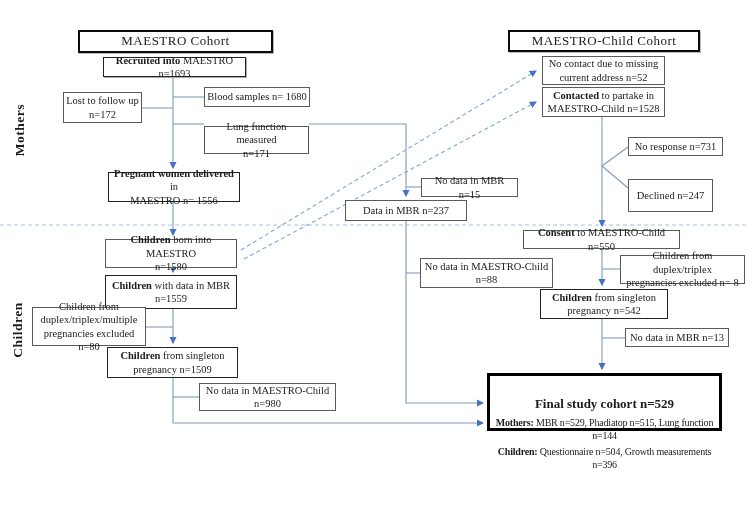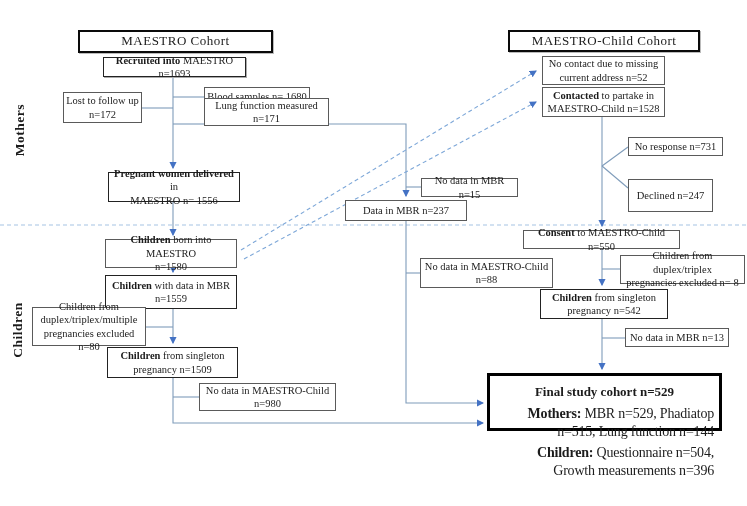--- a/index.html
+++ b/index.html
@@ -13,21 +13,21 @@
     border:1px solid #5a5a5a;display:flex;flex-direction:column;
     justify-content:center;align-items:center;text-align:center;
     font-size:10.5px;line-height:1.28;padding:1px 2px;z-index:2;
   }
   .node.med{border:1.6px solid #222;}
   .node.thick{border:2.6px solid #0a0a0a;box-shadow:1px 1px 0 #bbb;text-align:center;}
   .node.xthick{border:3px solid #000;}
   .node.shadow{box-shadow:1px 1px 0 #aaa;}
   .title-box{font-size:13px;letter-spacing:0.5px;}
   .final-title{font-weight:bold;font-size:13px;margin-bottom:3px;}
-  .final-line{font-size:14px;letter-spacing:-0.2px;text-align:right;width:100%;
+  .final-line{font-size:10px;letter-spacing:-0.2px;text-align:center;width:100%;
     padding:1.5px 3px;box-sizing:border-box;}
   .rot-label{
     position:absolute;width:84px;text-align:center;font-weight:bold;
     font-size:13.5px;transform:rotate(-90deg);letter-spacing:0.5px;z-index:2;
   }
   .fig-caption{
     position:absolute;left:0;top:468px;width:747px;text-align:center;
     font-family:"Liberation Sans", sans-serif;font-size:15px;color:#111;
   }
   b{font-weight:bold;}
@@ -85,21 +85,21 @@
     <div><b>Recruited into</b><span> MAESTRO n=1693</span></div>
   </div>
 
   <div class="node" style="left:63px;top:92px;width:79px;height:31px">
     <div>Lost to follow up</div>
     <div>n=172</div>
   </div>
 
   <div class="node" style="left:204px;top:87px;width:106px;height:20px">Blood samples  n= 1680</div>
 
-  <div class="node" style="left:204px;top:98px;width:125px;height:28px">
+  <div class="node" style="left:204px;top:126px;width:105px;height:28px">
     <div>Lung function measured</div>
     <div>n=171</div>
   </div>
 
   <div class="node med" style="left:108px;top:172px;width:132px;height:30px">
     <div><b>Pregnant women delivered</b><span> in</span></div>
     <div>MAESTRO n= 1556</div>
   </div>
 
   <div class="node" style="left:105px;top:239px;width:132px;height:29px">
@@ -162,19 +162,19 @@
     <div>pregnancies excluded n= 8</div>
   </div>
 
   <div class="node med" style="left:540px;top:289px;width:128px;height:30px">
     <div><b>Children</b><span> from singleton</span></div>
     <div>pregnancy n=542</div>
   </div>
 
   <div class="node" style="left:625px;top:328px;width:104px;height:19px">No data in MBR n=13</div>
 
-  <div class="node xthick" style="left:487px;top:373px;width:235px;height:58px;justify-content:flex-start;padding-top:8px;">
+  <div class="node xthick" style="left:487px;top:373px;width:235px;height:58px;justify-content:flex-start;padding-top:20px;">
     <div class="final-title">Final study cohort n=529</div>
     <div class="final-line"><b>Mothers:</b><span> MBR n=529,  Phadiatop n=515, Lung function n=144</span></div>
     <div class="final-line"><b>Children:</b><span> Questionnaire n=504, Growth measurements  n=396</span></div>
   </div>
 
 </div>
 
 </body></html>

